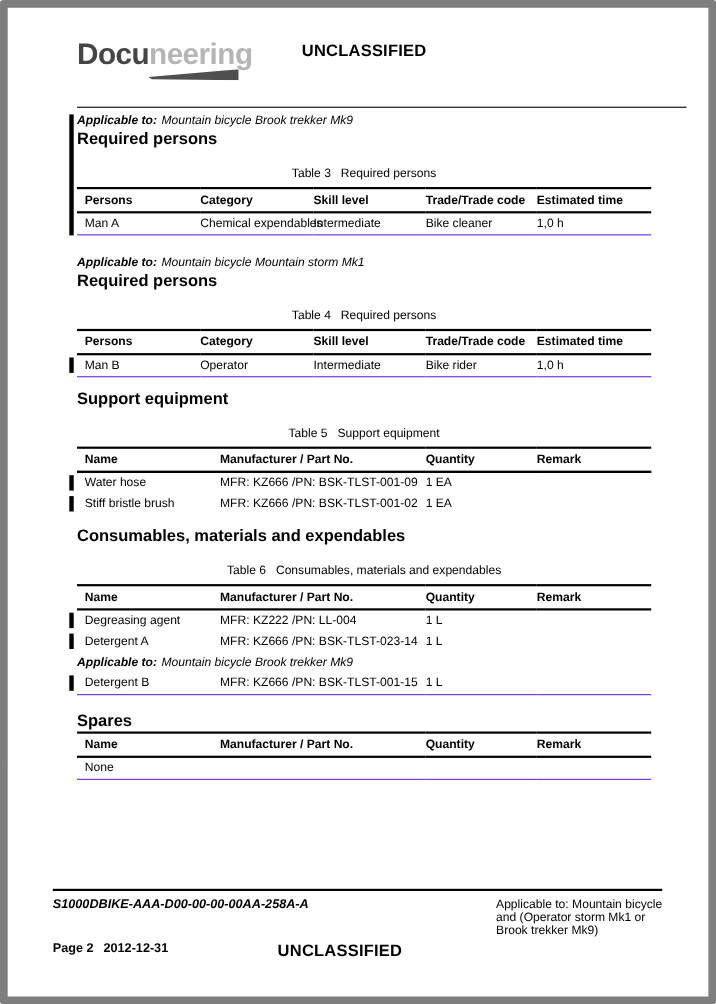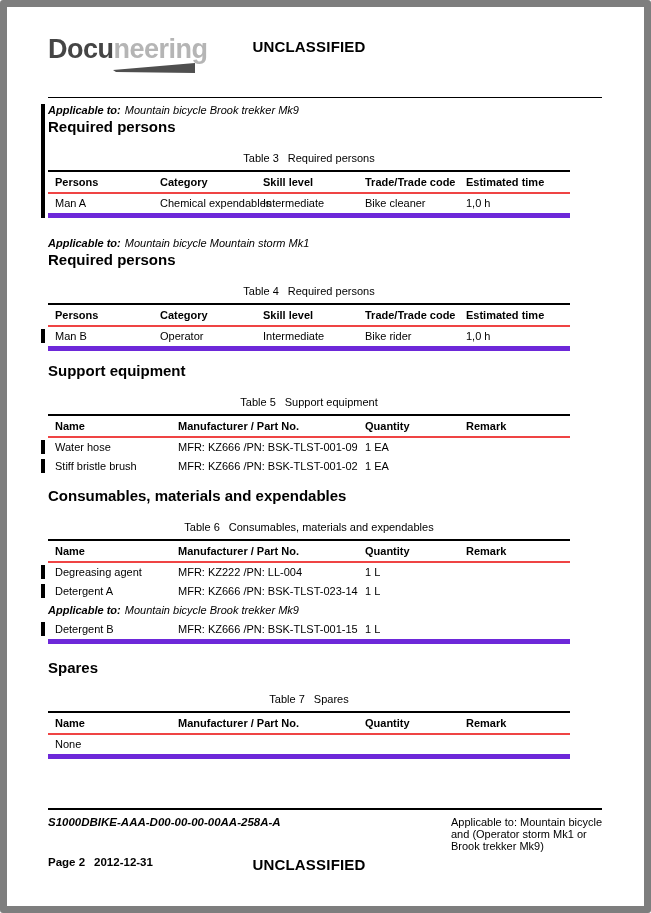--- a/index.html
+++ b/index.html
@@ -3,21 +3,21 @@
 <meta charset="utf-8">
 <style>
   html,body { margin:0; padding:0; background:#fff; }
   .page {
     width:651px; height:913px; box-sizing:border-box;
     border:7px solid #7e7e7e; border-radius:3px;
     background:#fff; position:relative;
     font-family:"Liberation Sans", sans-serif; color:#000;
     overflow:hidden;
   }
-  .content { padding-left:41px; width:554px; }
+  .content { padding-left:63px; width:554px; }
 
   
   .header { position:relative; height:90px; }
   .logo { position:absolute; left:0; top:28px; font-size:27px; font-weight:bold; letter-spacing:-0.5px; line-height:28px; }
   .logo-docu { color:#454545; }
   .logo-neering { color:#b5b5b5; }
   .swoosh { position:absolute; left:65px; top:28px; }
   .classification { font-weight:bold; font-size:15px; letter-spacing:0.2px; }
   .top-class-wrap { position:absolute; left:0; top:31px; width:522px; text-align:center; }
 
@@ -30,23 +30,23 @@
   .sec1 { margin-top:5px; }
   .sec2 { margin-top:18px; }
   .mt10 { margin-top:10px; }
   .mt14 { margin-top:14px; }
 
   .caption { font-size:11px; line-height:13px; margin:16px 0 5px 0; width:522px; text-align:center; }
   .cap-label { margin-right:9px; }
 
   
   table.t { border-collapse:collapse; table-layout:fixed; width:522px; border-top:2px solid #000; }
-  table.t th { font-weight:bold; font-size:11px; line-height:13px; text-align:left; padding:4px 0 3px 0; border-bottom:2px solid #ef4444; white-space:nowrap; overflow:visible; }
+  table.t th { font-weight:bold; font-size:11px; line-height:13px; text-align:left; padding:4px 0 3px 0; border-bottom:2px solid #000000; white-space:nowrap; overflow:visible; }
   table.t td { font-size:11px; line-height:13px; padding:3px 0; white-space:nowrap; overflow:visible; }
-  table.t tbody tr.last td { border-bottom:5px solid #6d28d9; }
+  table.t tbody tr.last td { border-bottom:1px solid #6d28d9; }
   table.t th:first-child, table.t td.c1 { padding-left:7px; }
   td.apl-cell { font-style:italic; padding-left:7px; }
 
   
   .change-block { position:relative; }
   .change-block::before { content:""; position:absolute; left:-7px; top:1px; bottom:0; width:4px; background:#000; }
   td.cb { position:relative; }
   td.cb::before { content:""; position:absolute; left:-7px; top:2px; bottom:3px; width:4px; background:#000; }
 
   
@@ -228,23 +228,20 @@
         <tr class="last">
           <td class="c1 cb">Detergent B</td>
           <td>MFR: KZ666 /PN: BSK-TLST-001-15</td>
           <td>1 L</td>
           <td></td>
         </tr>
       </tbody>
     </table>
 
     <h2 class="mt14">Spares</h2>
-    <div class="caption">
-      <span class="cap-label">Table 7</span><span>Spares</span>
-    </div>
     <table class="t">
       <colgroup>
           <col style="width:130px">
           <col style="width:187px">
           <col style="width:101px">
           <col style="width:104px">
         </colgroup>
       <thead>
         <tr>
           <th>Name</th>

